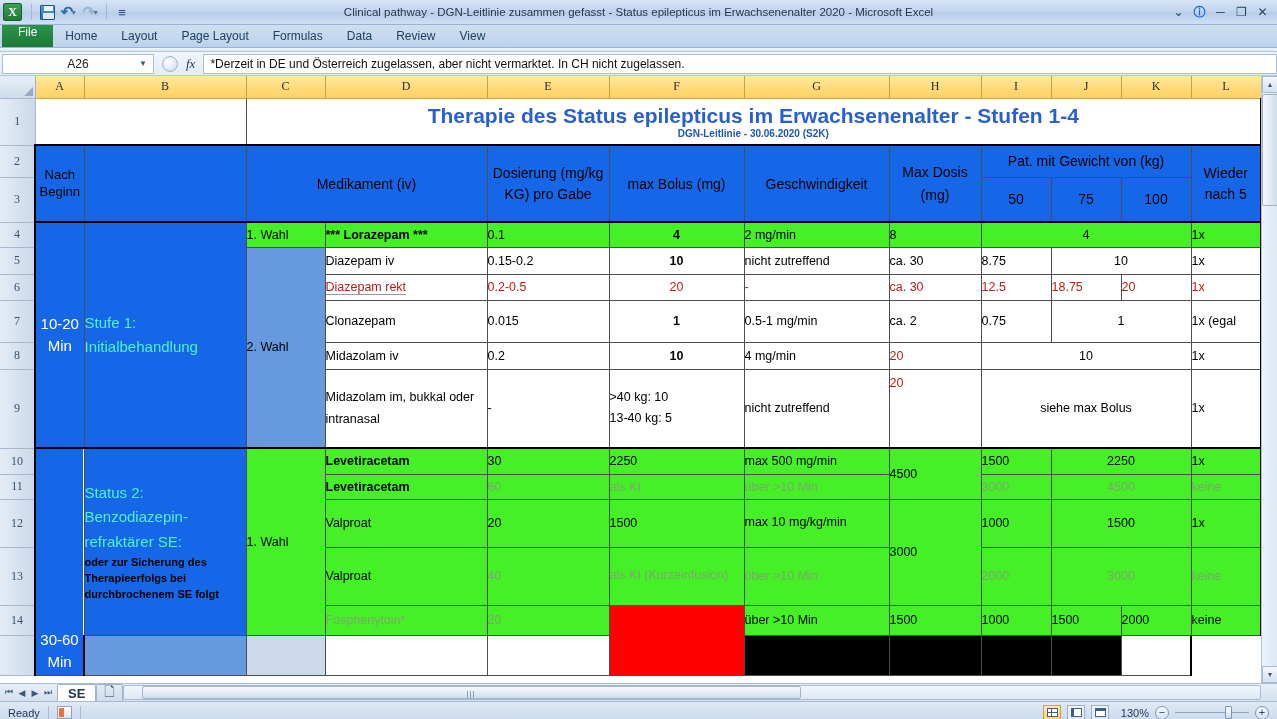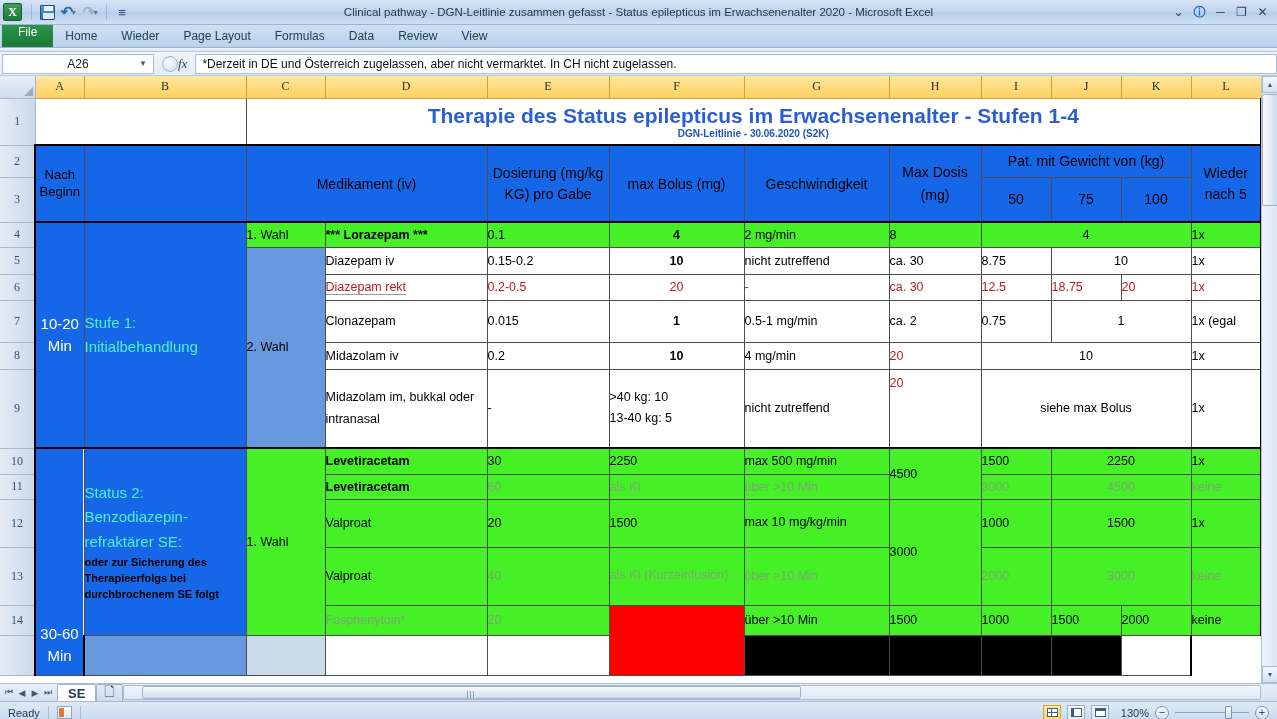--- a/index.html
+++ b/index.html
@@ -85,21 +85,21 @@
     background: linear-gradient(180deg,#f1f5fb,#e4ecf6);
     border-bottom: 1px solid #b4c7e0;
   }
   .namebox {
     width: 152px; height: 20px; margin-left: 2px;
     background: #fff; border: 1px solid #a8bcd4;
     display:flex; align-items:center; justify-content:center;
     font-size: 12px; color:#222; position: relative;
   }
   .namebox .nb-caret{position:absolute; right:6px; font-size:8px;color:#3a5678;}
-  .fxgroup{display:flex;align-items:center;padding:0 8px;justify-content:space-between;}
+  .fxgroup{display:flex;align-items:center;gap:8px;padding:0 8px;justify-content:space-between;}
   .fx-circ{width:16px;height:16px;border-radius:50%;background:radial-gradient(circle at 40% 35%,#fff,#c9d9ec);
            border:1px solid #9fb5d1;}
   .fx-label{font-family:"Liberation Serif",serif;font-style:italic;font-size:13px;color:#2a3c55;}
   .formula-input {
     flex:1; height: 20px; background:#fff; border:1px solid #a8bcd4;
     margin-right: 0; display:flex; align-items:center;
     padding-left:6px; font-size:12px; color:#111;
   }
 
   
@@ -261,21 +261,21 @@
       <div class="wb" style="color:#1f6fc4;font-weight:bold;">ⓘ</div>
       <div class="wb">─</div>
       <div class="wb">❐</div>
       <div class="wb">✕</div>
     </div>
   </div>
 
   <div class="tabsbar">
     <div class="tab file">File</div>
     <div class="tab">Home</div>
-    <div class="tab">Wieder</div>
+    <div class="tab">Layout</div>
     <div class="tab">Page Layout</div>
     <div class="tab">Formulas</div>
     <div class="tab">Data</div>
     <div class="tab">Review</div>
     <div class="tab">View</div>
   </div>
   <div class="ribbonstrip"></div>
 
   <div class="formulabar">
     <div class="namebox">
@@ -422,21 +422,21 @@
         <td class="cell bg-white c-left pad thick-bottom" style="white-space:pre-line;line-height:1.7;">&gt;40 kg: 10
 13-40 kg: 5</td>
         <td class="cell bg-white c-left pad thick-bottom">nicht zutreffend</td>
         <td class="cell bg-white tx-grey c-left pad thick-bottom" style="vertical-align:top;padding-top:6px;">20</td>
         <td class="cell bg-white c-center thick-bottom" colspan="3">siehe max Bolus</td>
         <td class="cell bg-white c-left pad thick-right thick-bottom">1x</td>
       </tr>
 
       <tr style="height:26px">
         <th class="rowhead">10</th>
-        <td class="cell bg-blue tx-white hdr c-center wrap thick-left thick-top" rowspan="6" style="font-size:15px;line-height:1.45;vertical-align:bottom;padding-bottom:8px;">30-60 Min</td>
+        <td class="cell bg-blue tx-white hdr c-center wrap thick-left thick-top" rowspan="6" style="font-size:15px;line-height:1.45;vertical-align:bottom;padding-bottom:2px;">30-60 Min</td>
         <td class="cell bg-blue c-left pad wrap thick-top" rowspan="5" style="vertical-align:middle;">
           <div class="tx-cyan" style="font-size:15px;line-height:1.65;">Status 2: Benzodiazepin-refraktärer SE:</div>
           <div class="tx-black bold" style="font-size:11px;line-height:1.45;">oder zur Sicherung des Therapieerfolgs bei durchbrochenem SE folgt</div>
         </td>
         <td class="cell bg-green c-left pad thick-top" rowspan="5" style="vertical-align:middle;">1. Wahl</td>
         <td class="cell bg-green c-left pad bold thick-top">Levetiracetam</td>
         <td class="cell bg-green c-left pad thick-top">30</td>
         <td class="cell bg-green c-left pad thick-top">2250</td>
         <td class="cell bg-green c-left pad thick-top">max 500 mg/min</td>
         <td class="cell bg-green c-left pad thick-top" rowspan="2" style="vertical-align:middle;">4500</td>

